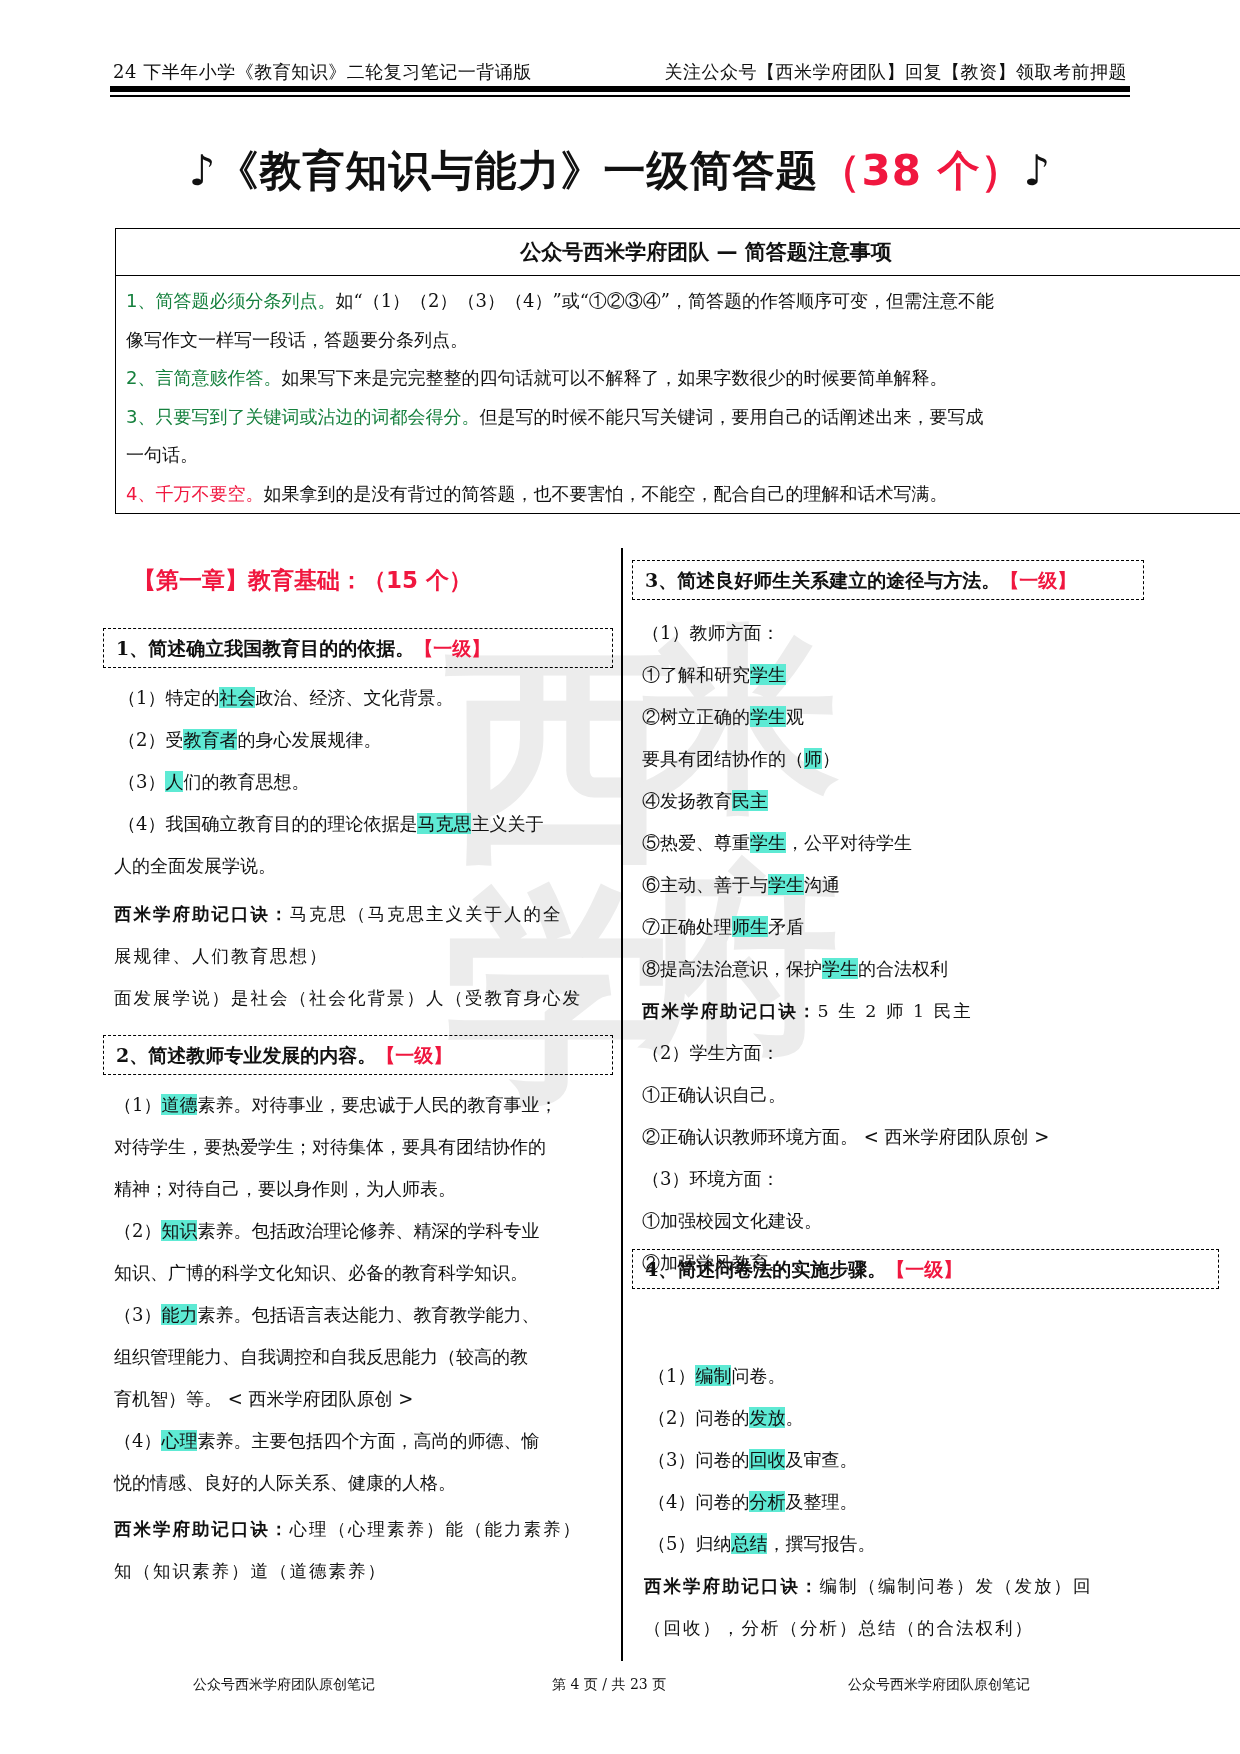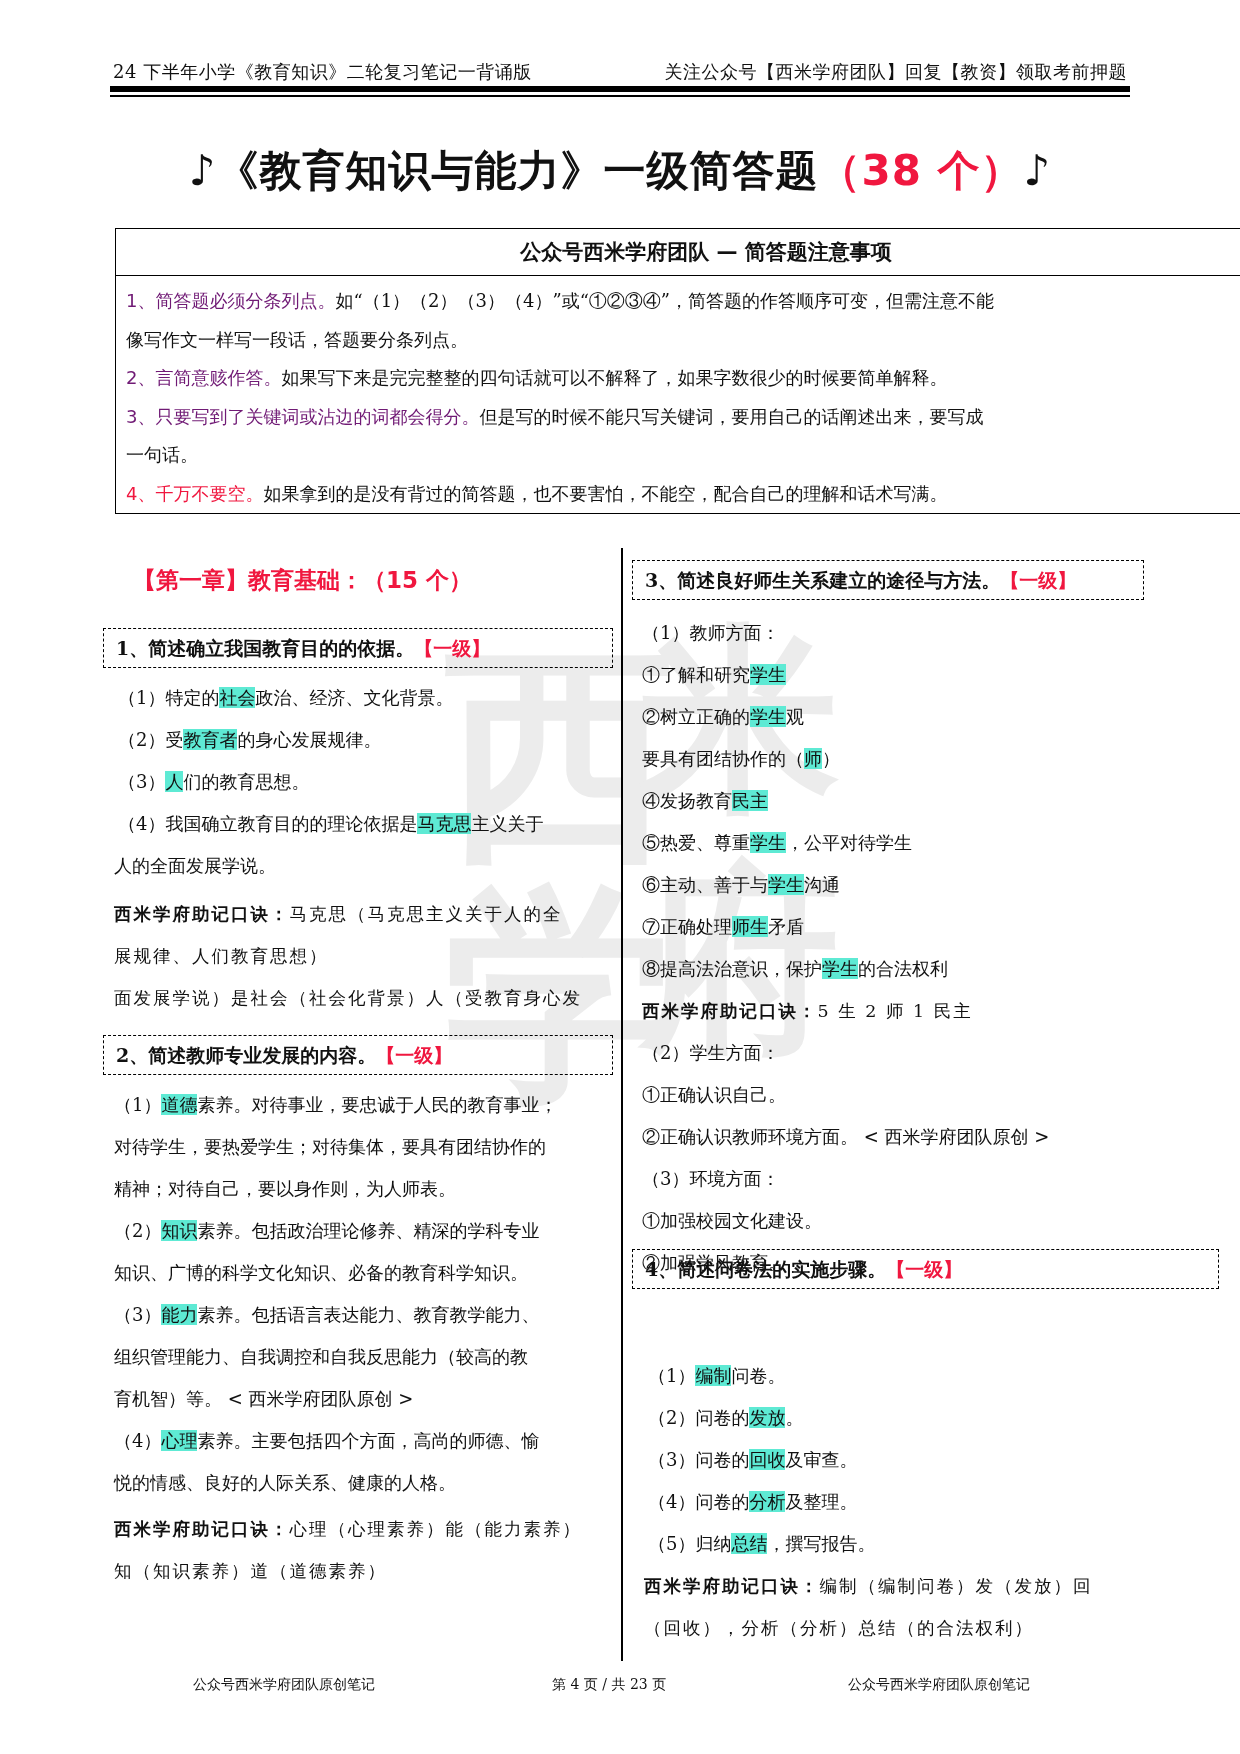--- a/index.html
+++ b/index.html
@@ -16,21 +16,21 @@
   
   .title { left: 0; width: 1240px; top: 143px; text-align: center; font-size: 42px;
            font-weight: bold; font-family: "DejaVu Sans", "Liberation Sans", sans-serif; letter-spacing: 1px; }
   .title .red { color: #f0173f; }
 
   
   .notice { left: 115px; top: 228px; width: 1182px; height: 286px; border: 1.5px solid #000; box-sizing: border-box; }
   .notice-head { height: 46px; border-bottom: 1.5px solid #000; text-align: center; line-height: 46px;
                  font-family: "DejaVu Sans", "Liberation Sans", sans-serif; font-weight: bold; font-size: 21px; }
   .notice-body { padding: 6px 8px 0 10px; font-size: 18px; line-height: 38.5px; }
-  .notice-body .blue { color: #701a75; font-family: "DejaVu Sans", "Liberation Sans", sans-serif; }
+  .notice-body .blue { color: #15803d; font-family: "DejaVu Sans", "Liberation Sans", sans-serif; }
   .notice-body .red { color: #f0173f; font-family: "DejaVu Sans", "Liberation Sans", sans-serif; }
 
   
   .col-divider { left: 621px; top: 548px; width: 2px; height: 1113px; background: #000; }
 
   
   .wm { font-family: "DejaVu Sans", "Liberation Sans", sans-serif; color: #ececec; font-weight: bold;
         font-size: 230px; line-height: 1; z-index: 0; }
 
   .content { z-index: 1; }

